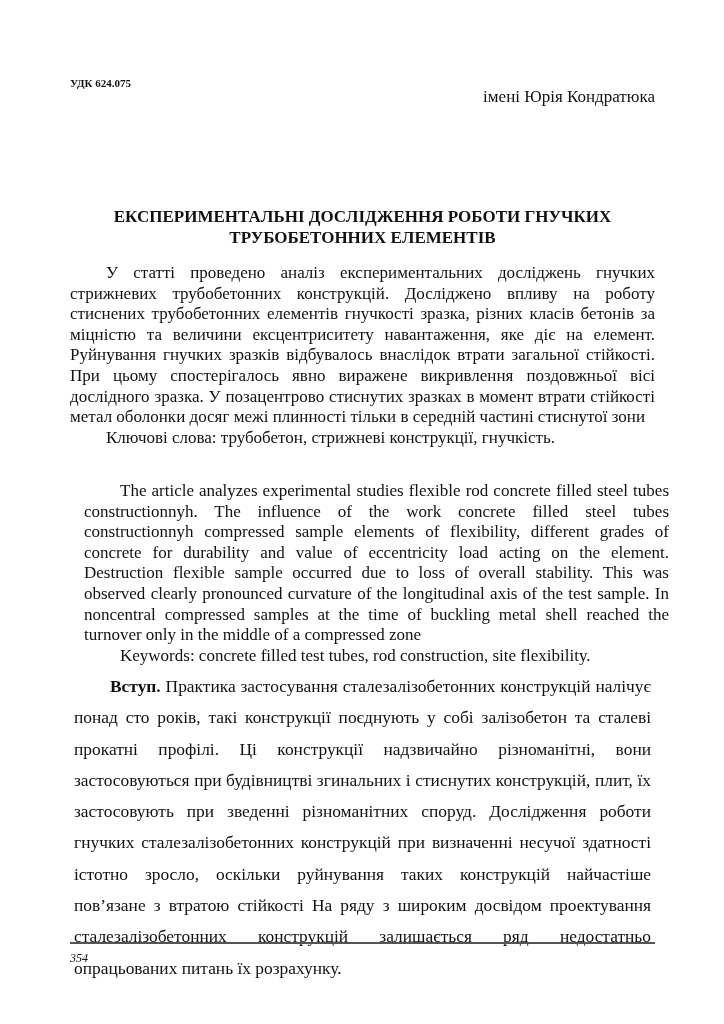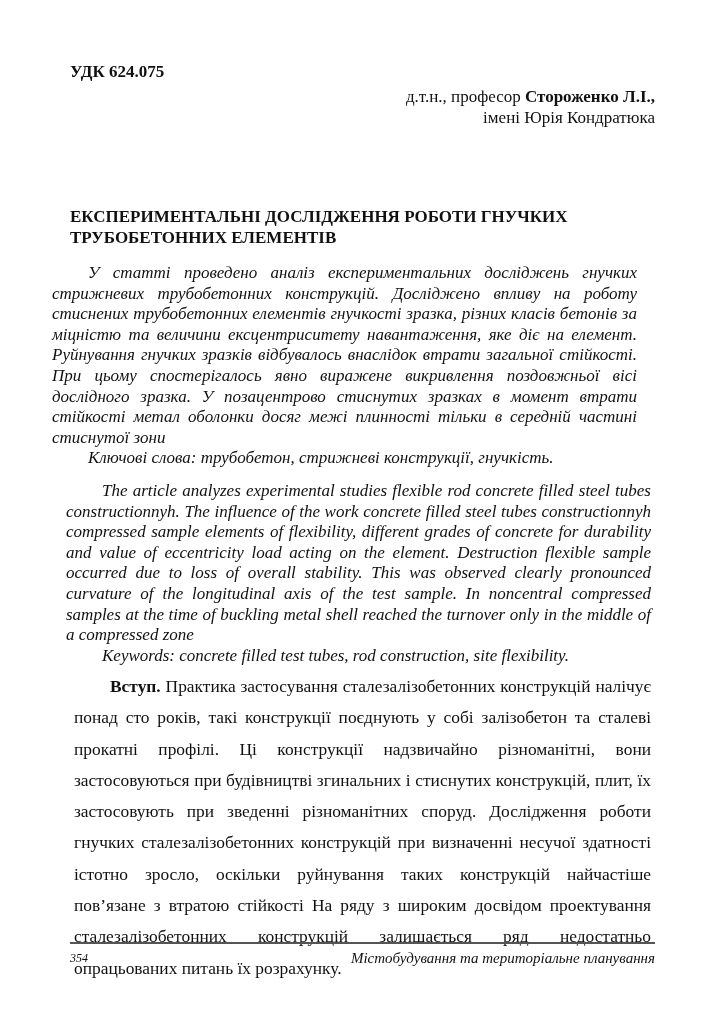--- a/index.html
+++ b/index.html
@@ -3,36 +3,36 @@
 <meta charset="utf-8">
 <style>
   html, body { margin: 0; padding: 0; background: #ffffff; }
   body {
     width: 724px; height: 1024px; position: relative; overflow: hidden;
     font-family: "Liberation Serif", "DejaVu Serif", serif;
     color: #111111;
   }
   .page { position: absolute; left: 0; top: 0; width: 724px; height: 1024px; }
   .udk {
-    position: absolute; left: 70px; top: 62px;
-    font-weight: bold; font-size: 17px; line-height: 20px;
+    position: absolute; left: 70px; top: 73px;
+    font-weight: bold; font-size: 11px; line-height: 20px;
   }
   .authors {
     position: absolute; right: 69px; top: 87px; width: 500px;
     text-align: right; font-size: 17px; line-height: 20.5px;
   }
   .authors .line { white-space: nowrap; }
   .authors b { font-weight: bold; }
   .title {
     position: absolute; left: 70px; top: 206px; width: 585px;
-    text-align: left; font-weight: bold; font-size: 17px; line-height: 21px;
+    text-align: center; font-weight: bold; font-size: 17px; line-height: 21px;
   }
   .abstract {
-    position: absolute; left: 52px; width: 585px;
-    font-style: italic; font-size: 17px; line-height: 20.6px;
+    position: absolute; left: 70px; width: 585px;
+    font-size: 17px; line-height: 20.6px;
     text-align: justify; margin: 0;
   }
   .abstract p { margin: 0; text-indent: 36px; text-align: justify; }
   .abstract .kw { text-indent: 36px; }
   .abs-ua { top: 263px; }
   .abs-en { top: 481px; margin-left: 14px; }
   .intro {
     position: absolute; left: 70px; top: 667px; width: 585px;
     font-size: 17.4px; line-height: 31.3px; text-align: justify; margin: 0;
   }
@@ -52,23 +52,20 @@
   }
 </style>
 </head>
 <body>
 
 <div class="page">
 
   <div class="udk">УДК 624.075</div>
 
   <div class="authors">
-    <div class="line">
-      <span>д.т.н., професор </span><b>Стороженко Л.І.,</b>
-    </div>
     <div class="line">імені Юрія Кондратюка</div>
   </div>
 
   <div class="title">
     <div>ЕКСПЕРИМЕНТАЛЬНІ ДОСЛІДЖЕННЯ РОБОТИ ГНУЧКИХ</div>
     <div>ТРУБОБЕТОННИХ ЕЛЕМЕНТІВ</div>
   </div>
 
   <div class="abstract abs-ua">
     <p>У статті проведено аналіз експериментальних досліджень гнучких стрижневих трубобетонних конструкцій. Досліджено впливу на роботу стиснених трубобетонних елементів гнучкості зразка, різних класів бетонів за міцністю та величини ексцентриситету навантаження, яке діє на елемент. Руйнування гнучких зразків відбувалось внаслідок втрати загальної стійкості. При цьому спостерігалось явно виражене викривлення поздовжньої вісі дослідного зразка. У позацентрово стиснутих зразках в момент втрати стійкості метал оболонки досяг межі плинності тільки в середній частині стиснутої зони</p>
@@ -79,15 +76,14 @@
     <p>The article analyzes experimental studies flexible rod concrete filled steel tubes constructionnyh. The influence of the work concrete filled steel tubes constructionnyh compressed sample elements of flexibility, different grades of concrete for durability and value of eccentricity load acting on the element. Destruction flexible sample occurred due to loss of overall stability. This was observed clearly pronounced curvature of the longitudinal axis of the test sample. In noncentral compressed samples at the time of buckling metal shell reached the turnover only in the middle of a compressed zone</p>
     <p class="kw">Keywords: concrete filled test tubes, rod construction, site flexibility.</p>
   </div>
 
   <div class="intro">
     <p><b>Вступ.</b><span> Практика застосування сталезалізобетонних конструкцій налічує понад сто років, такі конструкції поєднують у собі залізобетон та сталеві прокатні профілі. Ці конструкції надзвичайно різноманітні, вони застосовуються при будівництві згинальних і стиснутих конструкцій, плит, їх застосовують при зведенні різноманітних споруд. Дослідження роботи гнучких сталезалізобетонних конструкцій при визначенні несучої здатності істотно зросло, оскільки руйнування таких конструкцій найчастіше пов’язане з втратою стійкості На ряду з широким досвідом проектування сталезалізобетонних конструкцій залишається ряд недостатньо опрацьованих питань їх розрахунку.</span></p>
   </div>
 
   <div class="footer-rule"></div>
   <div class="footer-page">354</div>
-  <div class="footer-journal">Містобудування та територіальне планування</div>
 
 </div>
 
 </body></html>

